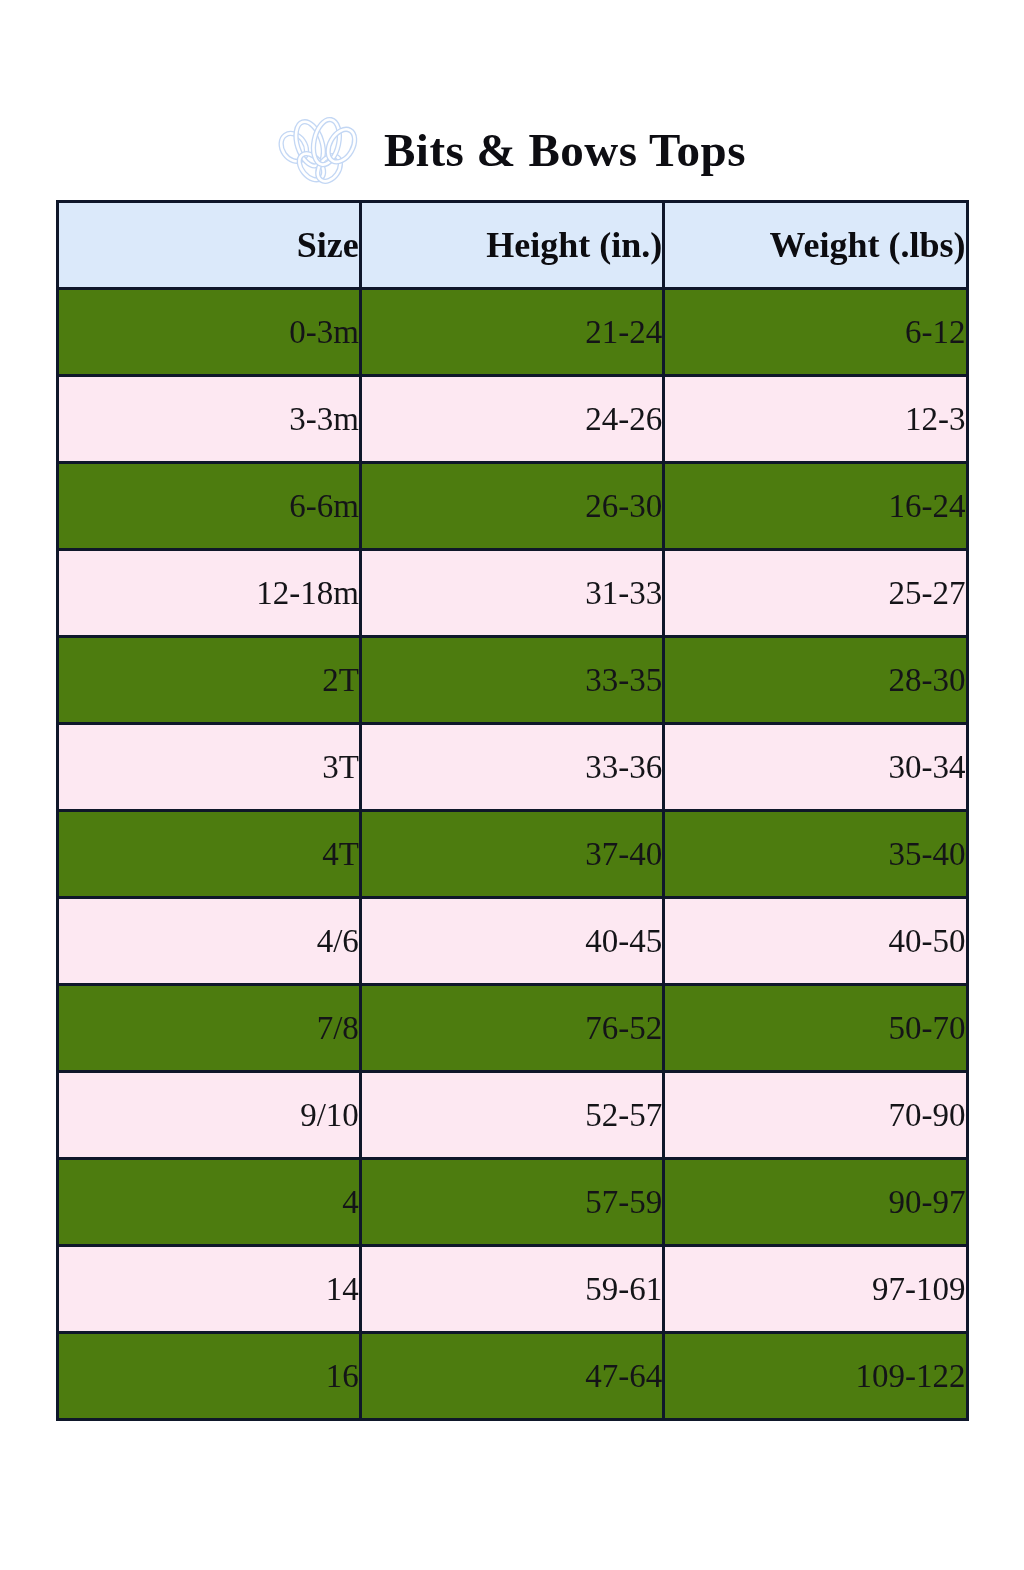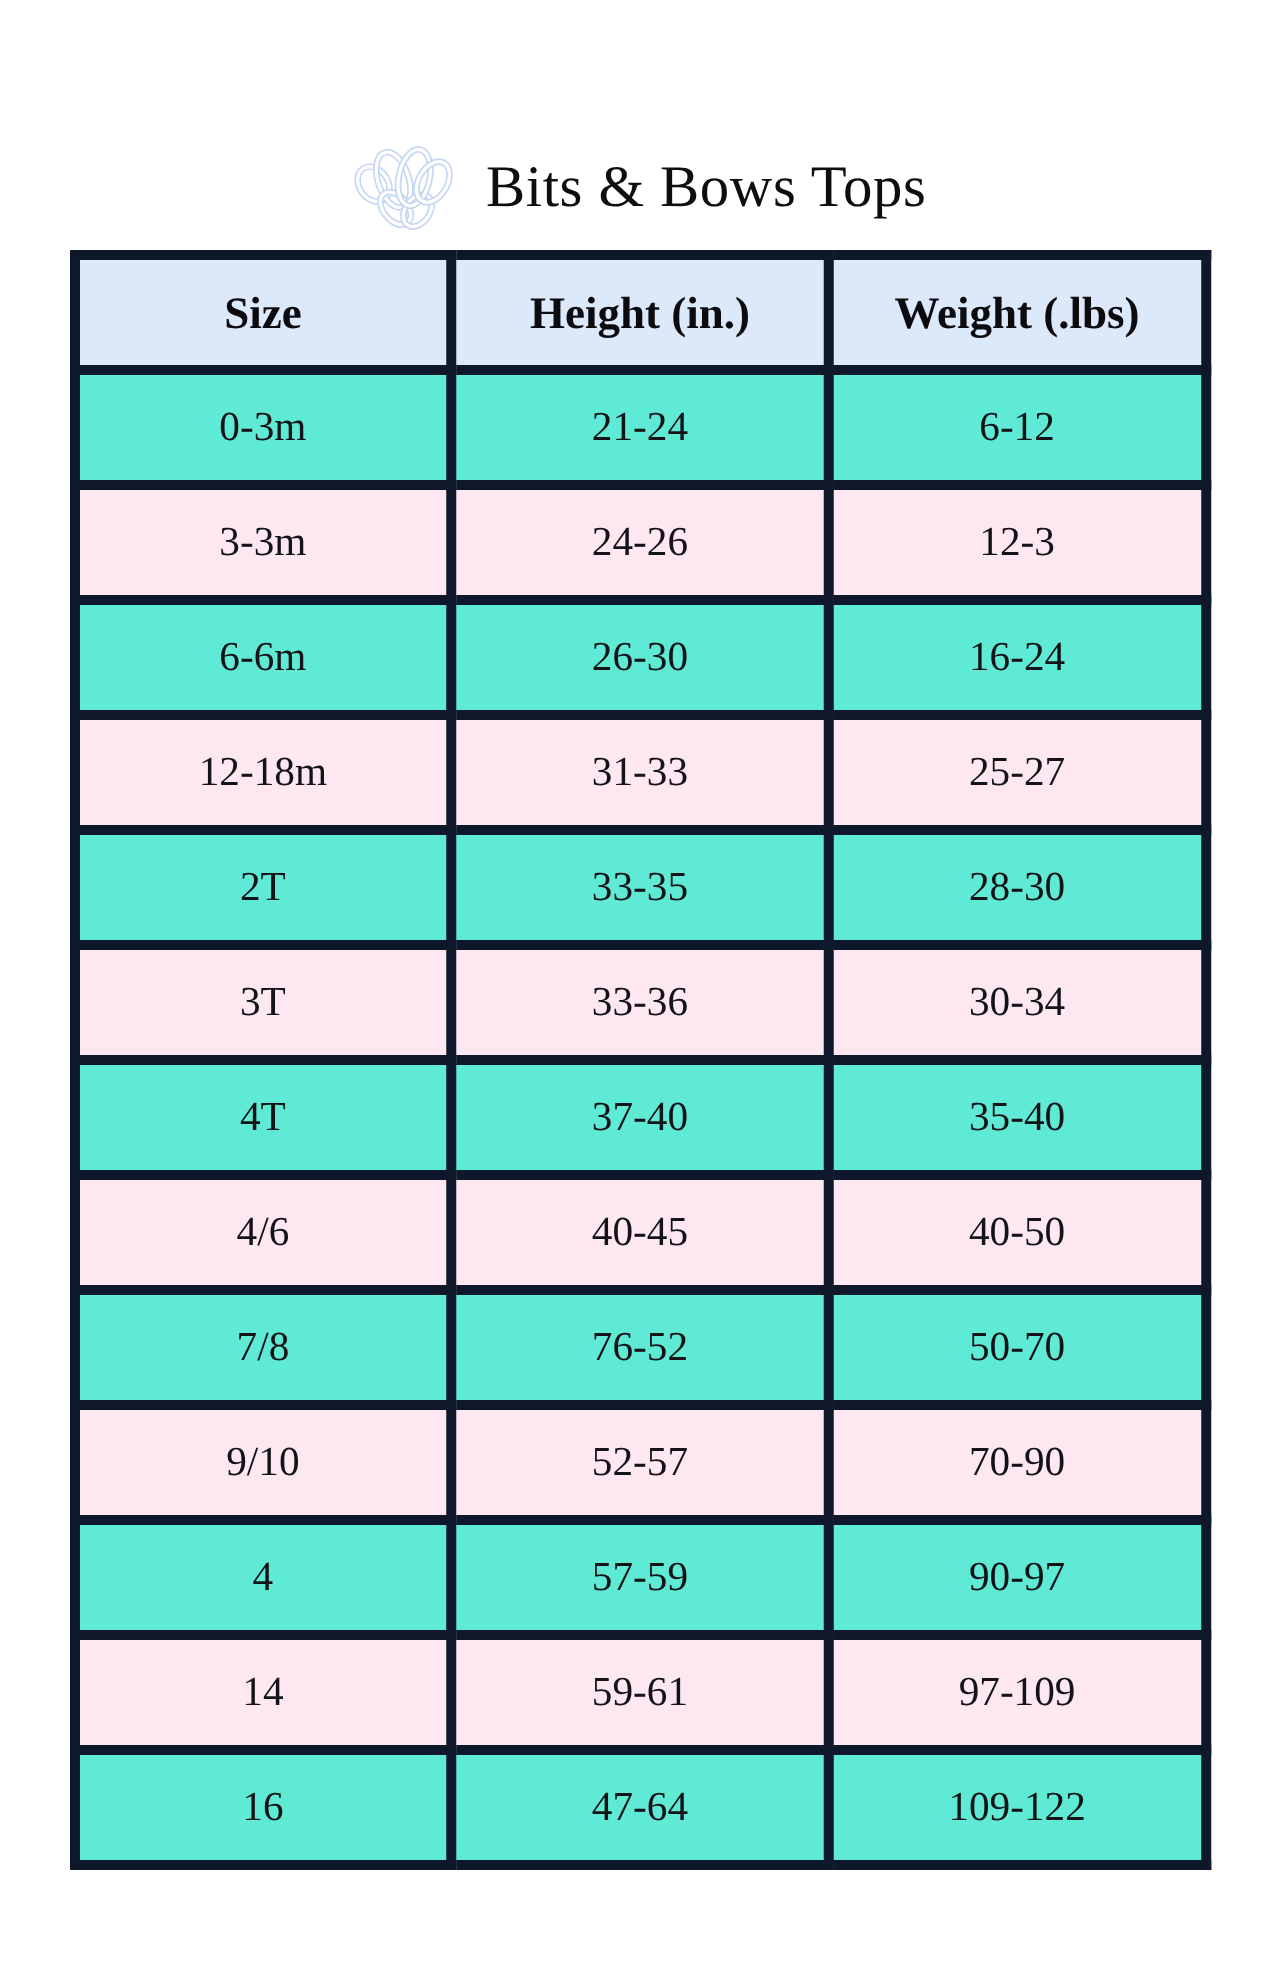--- a/index.html
+++ b/index.html
@@ -18,49 +18,49 @@
     height: 84px;
     display: flex;
     align-items: center;
     justify-content: center;
     gap: 18px;
   }
   .logo { width: 88px; height: 82px; flex: 0 0 auto; display: block; }
   .page-title {
     margin: 0;
     font-size: 47px;
-    font-weight: normal;
+    font-weight: bold;
     letter-spacing: 0.5px;
     color: #0d0d12;
     white-space: nowrap;
   }
 
   table.size-chart {
     border-collapse: collapse;
     table-layout: fixed;
     margin: 0 auto;
     width: 913px;
     border: 3px solid #000000;
   }
   .size-chart th, .size-chart td {
-    border: 8px solid #0f172a;
+    border: 3px solid #0f172a;
     width: 33.33%;
     height: 84px;
-    text-align: center;
+    text-align: right;
     vertical-align: middle;
     padding: 0;
   }
   .size-chart th {
     background: #dbe9fa;
     font-size: 36px;
     font-weight: bold;
     color: #0c0c10;
   }
   .size-chart td {
-    background: #5eead4;
+    background: #4d7c0f;
     font-size: 33px;
     color: #141418;
   }
   .size-chart tbody tr:nth-child(even) td {
     background: #fde8f2;
   }
 </style>
 </head>
 <body>
 

